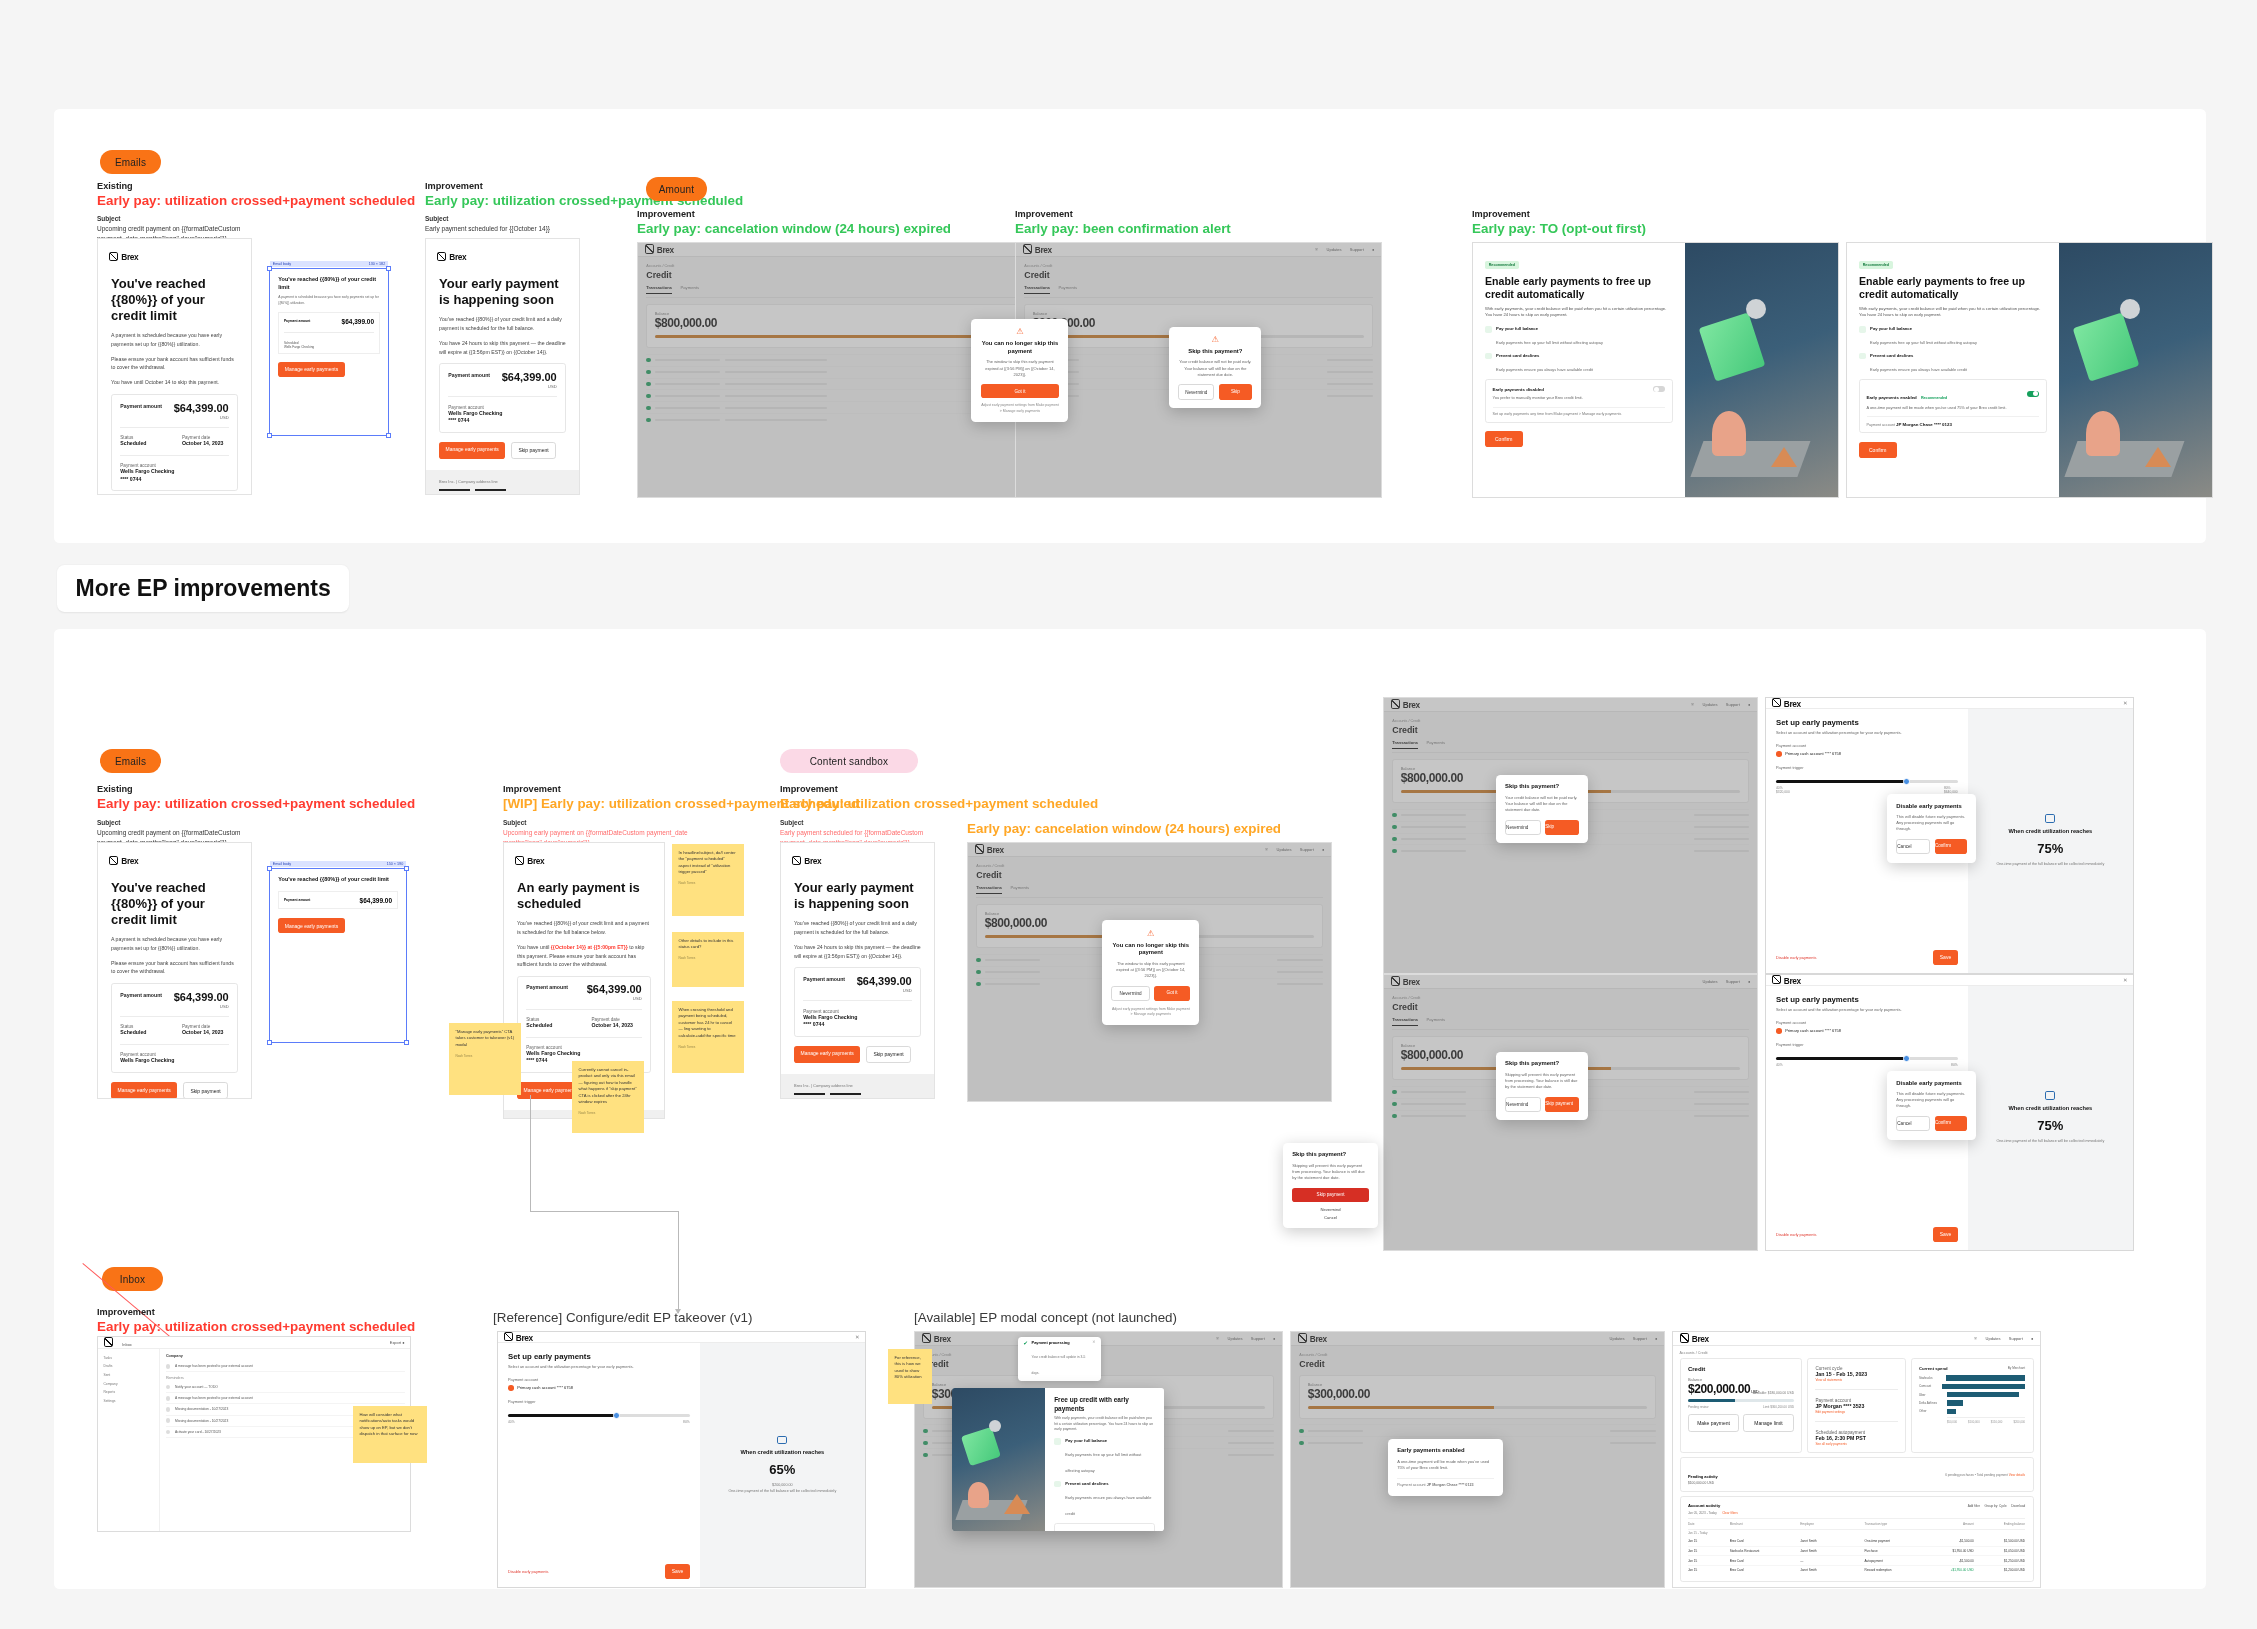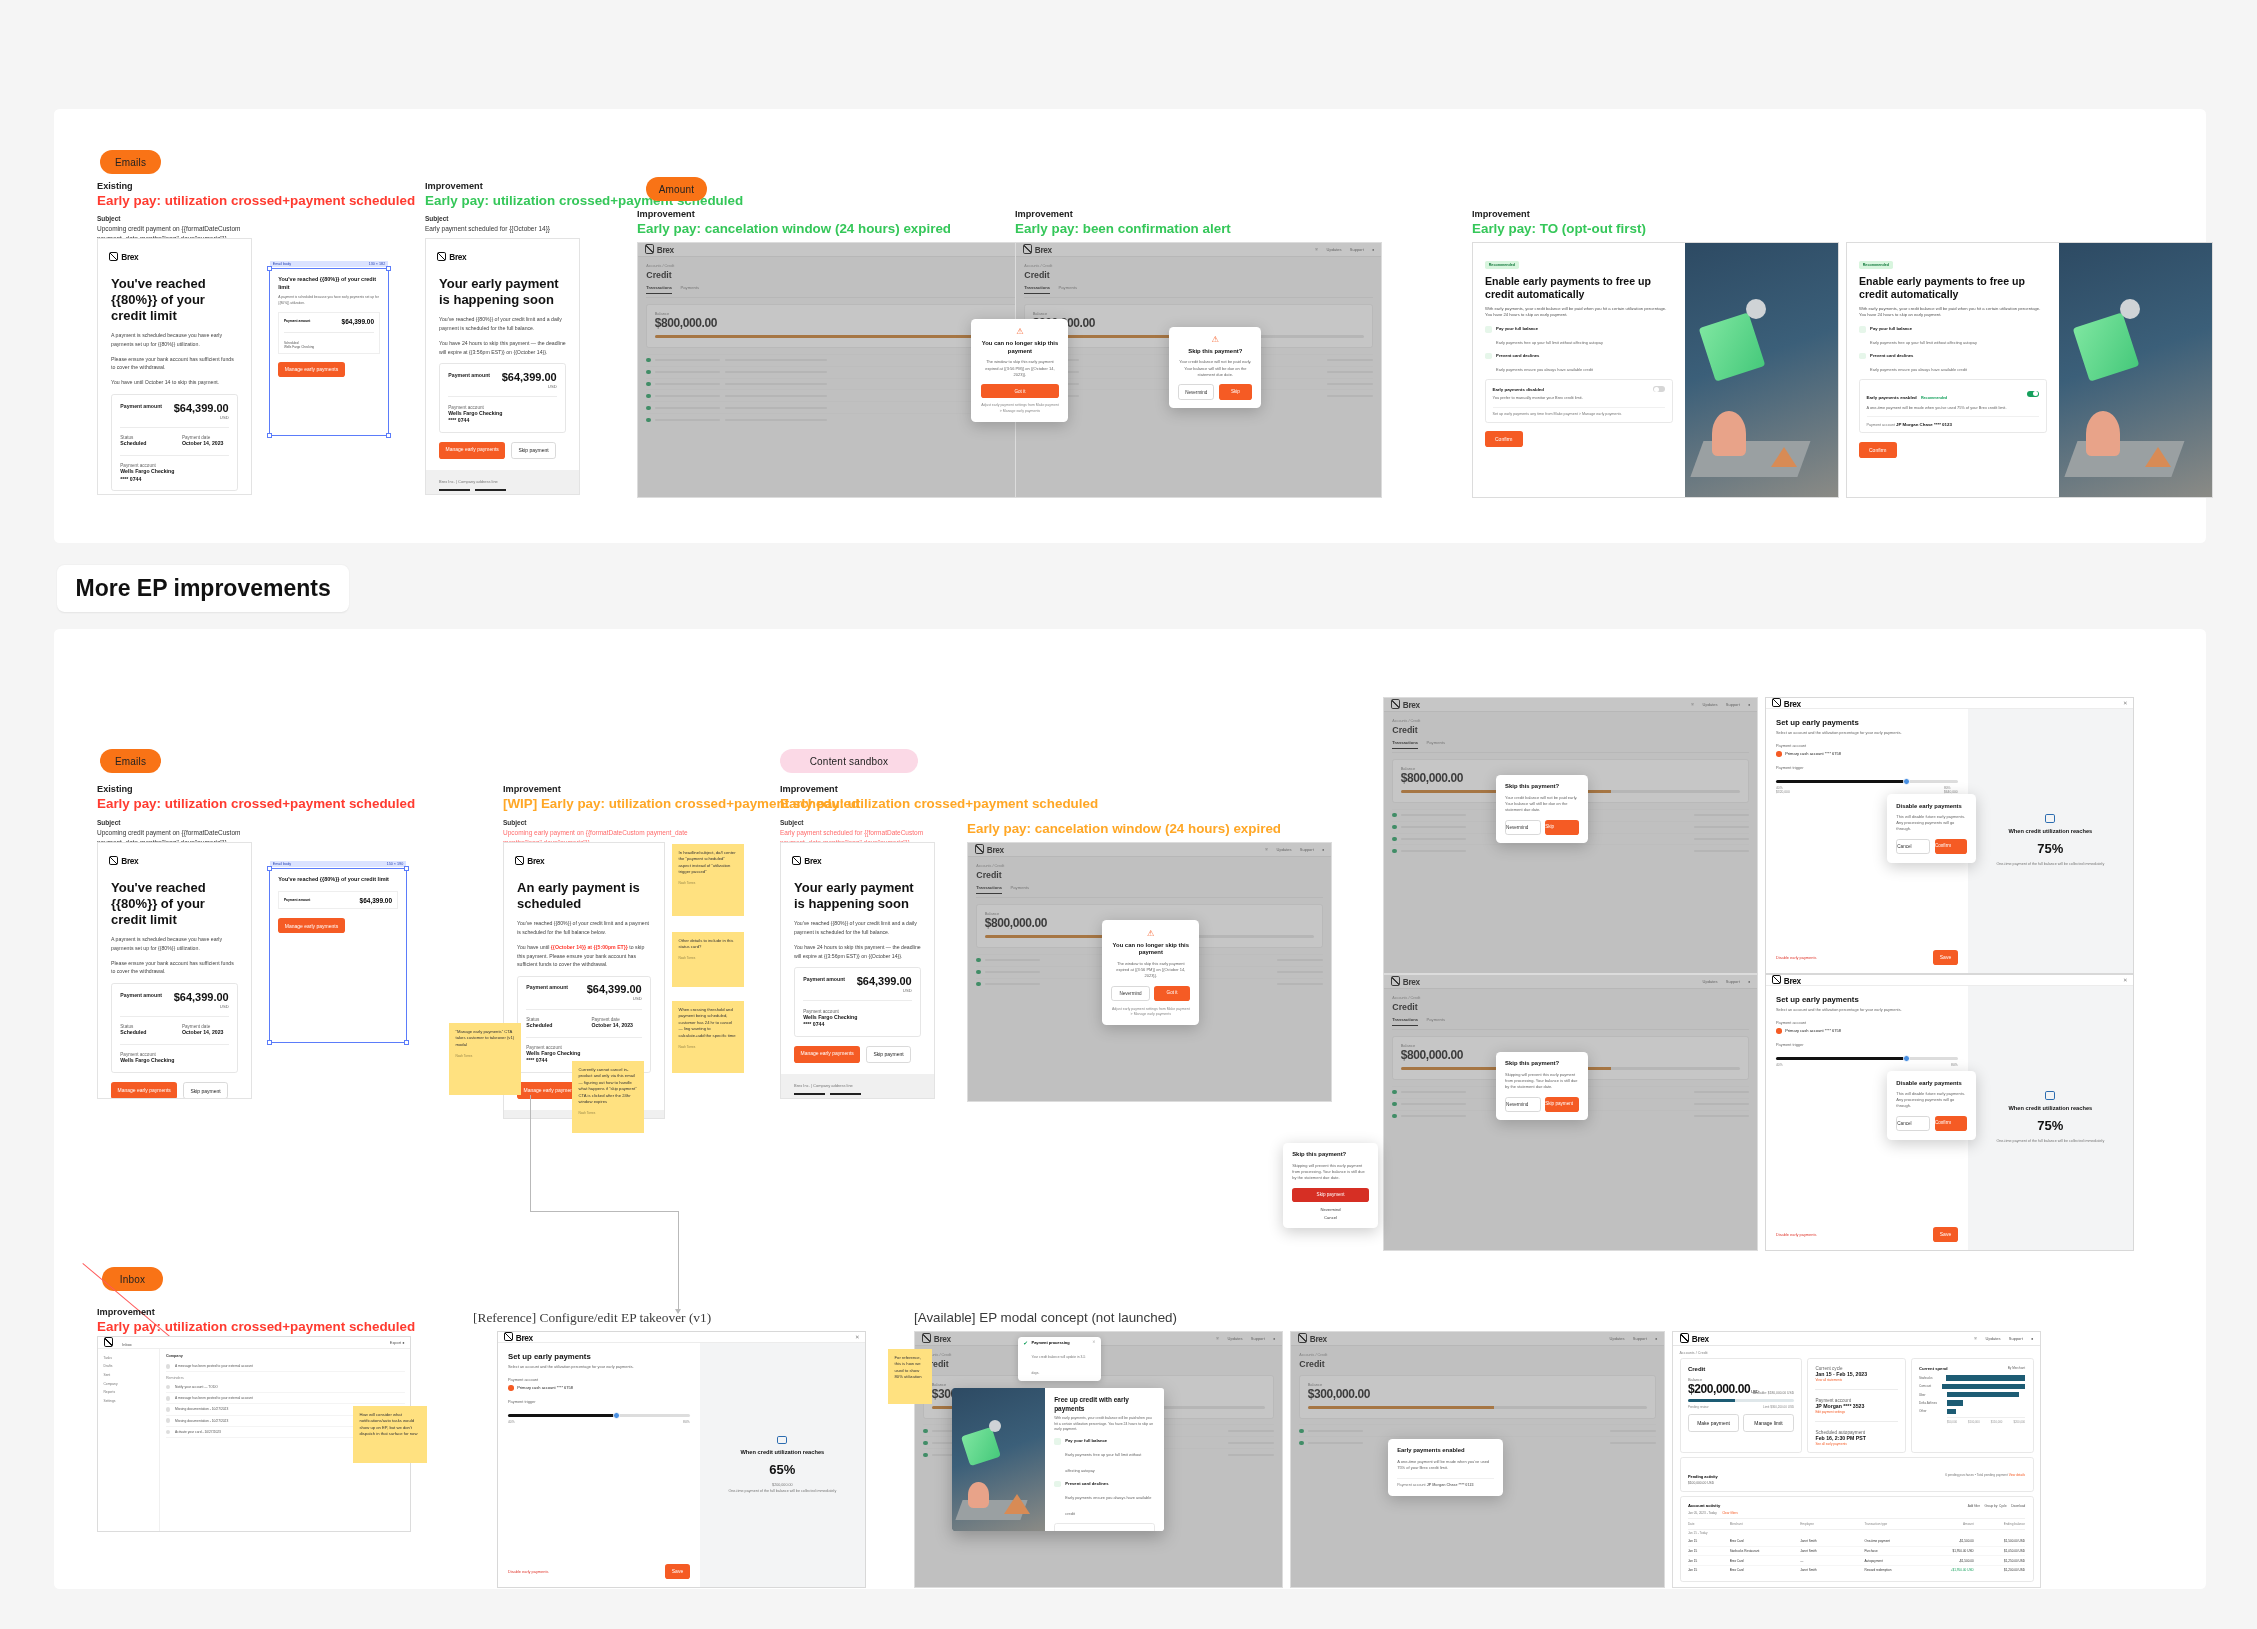--- a/index.html
+++ b/index.html
@@ -1037,21 +1037,21 @@
             <span class="dot" style="background:#ddd"></span>
             <span>Activate your card - 10/27/2023</span>
           </div>
       </div>
     </div>
   </div>
   <div class="sticky" style="left:353px; top:1406px; width:74px; height:57px;">
     <span>How will consider what notifications/auto tasks would show up on EP, but we don't dispatch in that surface for now</span>
   </div>
 
-  <div class="lbl" style="left:473px; top:1309px;font-family:Liberation Serif, serif;">
+  <div class="lbl" style="left:493px; top:1309px;">
     <div class="name gray">[Reference] Configure/edit EP takeover (v1)</div>
   </div>
   <div class="setup" style="left:497px; top:1331px; width:369px; height:257px;">
     <div class="su-top">
       <span class="brexlogo">Brex</span>
       <span style="font-size:5.5px;color:#888">✕</span>
     </div>
     <div class="su-body">
       <div class="su-l">
         <div class="su-h">Set up early payments</div>

